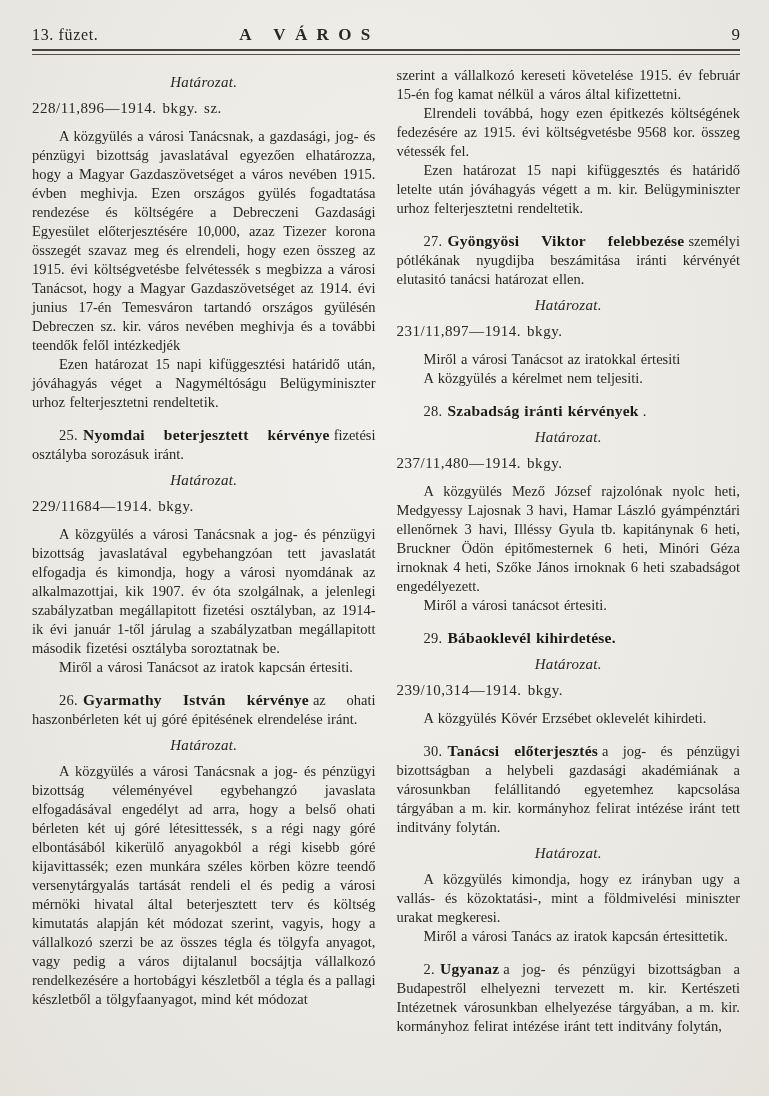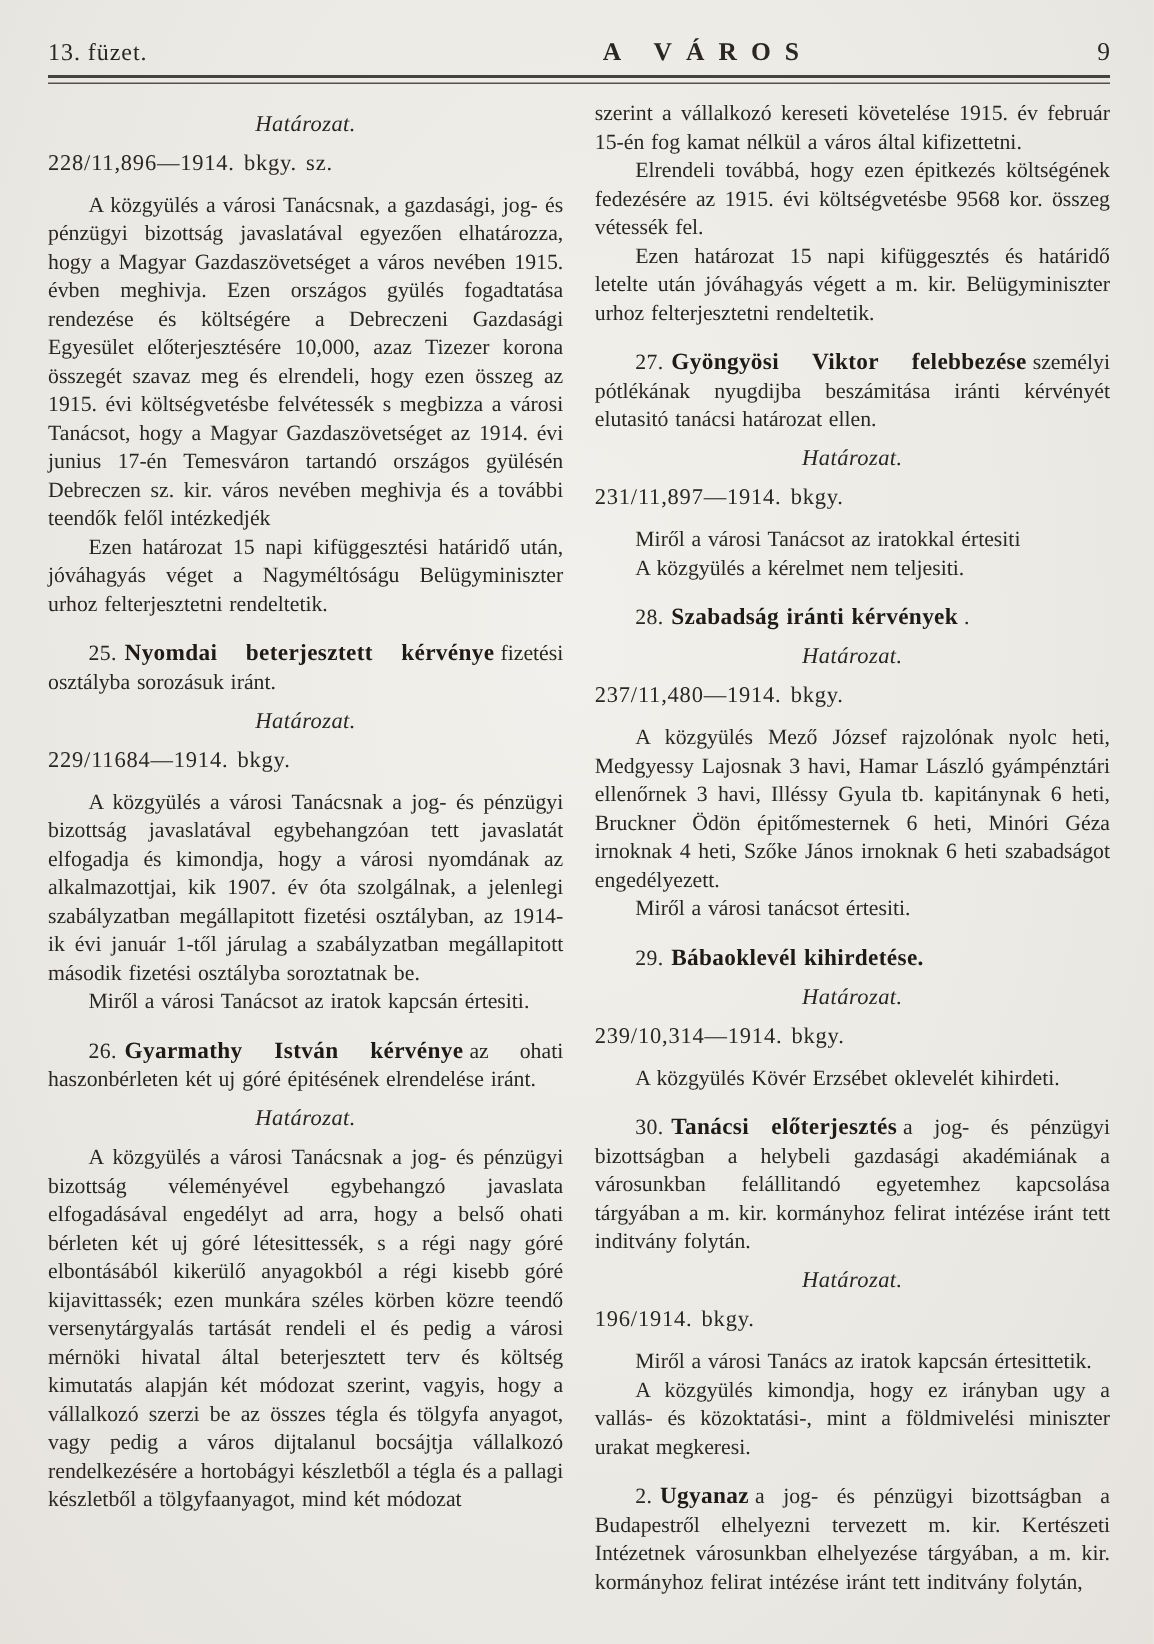--- a/index.html
+++ b/index.html
@@ -14,21 +14,21 @@
     position:relative;width:769px;height:1096px;box-sizing:border-box;
     padding:26px 29px 0 32px;
     background:radial-gradient(ellipse at 50% 38%, #f1f0ec 0%, #ebe9e4 62%, #e4e2db 100%);
     overflow:hidden;
   }
   .hdr{
     display:flex;align-items:baseline;
     font-size:16px;line-height:18px;gap:48px;
   }
   .hdr .issue{width:150px;letter-spacing:0.04em;}
-  .hdr .title{flex:1;text-align:right;font-size:17px;font-weight:bold;letter-spacing:0.55em;padding-left:0.55em;}
+  .hdr .title{flex:1;text-align:left;font-size:17px;font-weight:bold;letter-spacing:0.55em;padding-left:0.55em;}
   .hdr .pg{width:150px;text-align:right;font-size:17px;}
   .rule{
     margin-top:5px;height:3px;
     border-top:2px solid #47423a;
     border-bottom:1px solid #55504a;
   }
   .columns{display:flex;gap:21px;margin-top:11px;}
   .col{width:344px;font-size:14.5px;line-height:19px;text-align:justify;}
   .b-sub{
     text-align:center;font-style:italic;font-size:15px;
@@ -86,19 +86,18 @@
         <div class="b-sub">Határozat.</div>
         <div class="b-ref">237/11,480—1914. bkgy.</div>
         <p class="b-par">A közgyülés Mező József rajzolónak nyolc heti, Medgyessy Lajosnak 3 havi, Hamar László gyámpénztári ellenőrnek 3 havi, Illéssy Gyula tb. kapitánynak 6 heti, Bruckner Ödön épitőmesternek 6 heti, Minóri Géza irnoknak 4 heti, Szőke János irnoknak 6 heti szabadságot engedélyezett.</p>
         <p class="b-par">Miről a városi tanácsot értesiti.</p>
         <p class="b-heading"><span class="num">29.</span><span class="bold">Bábaoklevél kihirdetése.</span></p>
         <div class="b-sub">Határozat.</div>
         <div class="b-ref">239/10,314—1914. bkgy.</div>
         <p class="b-par">A közgyülés Kövér Erzsébet oklevelét kihirdeti.</p>
         <p class="b-heading"><span class="num">30.</span><span class="bold">Tanácsi előterjesztés</span><span class="rest">a jog- és pénzügyi bizottságban a helybeli gazdasági akadémiának a városunkban felállitandó egyetemhez kapcsolása tárgyában a m. kir. kormányhoz felirat intézése iránt tett inditvány folytán.</span></p>
         <div class="b-sub">Határozat.</div>
-        <div class="b-ref">196/1914. bkgy.</div>
+        <p class="b-par">A közgyülés kimondja, hogy ez irányban ugy a vallás- és közoktatási-, mint a földmivelési miniszter urakat megkeresi.</p>
         <p class="b-par">Miről a városi Tanács az iratok kapcsán értesittetik.</p>
-        <p class="b-par">A közgyülés kimondja, hogy ez irányban ugy a vallás- és közoktatási-, mint a földmivelési miniszter urakat megkeresi.</p>
         <p class="b-heading"><span class="num">2.</span><span class="bold">Ugyanaz</span><span class="rest">a jog- és pénzügyi bizottságban a Budapestről elhelyezni tervezett m. kir. Kertészeti Intézetnek városunkban elhelyezése tárgyában, a m. kir. kormányhoz felirat intézése iránt tett inditvány folytán,</span></p>
       </section>
   </div>
 </div>
 
 </body></html>

